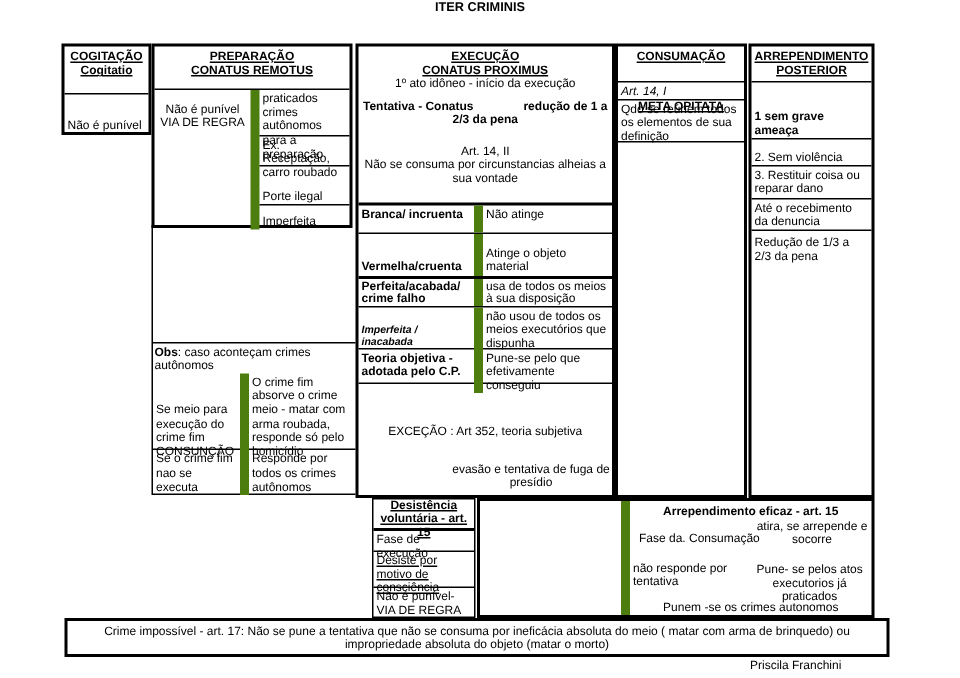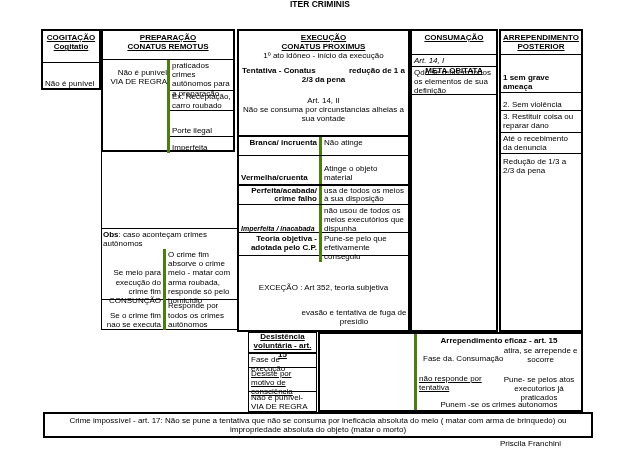--- a/index.html
+++ b/index.html
@@ -7,21 +7,21 @@
         font-family:"Liberation Sans","DejaVu Sans",sans-serif;color:#000;overflow:hidden;}
   .abs{position:absolute;box-sizing:border-box;}
   .box{position:absolute;box-sizing:border-box;border:2px solid #000;background:#fff;}
   .t{font-size:8px;line-height:1.15;}
   .t7{font-size:7px;line-height:1.15;}
   .b{font-weight:bold;}
   .u{text-decoration:underline;}
   .ctr{text-align:center;}
   .bb{border-bottom:1px solid #000;}
   .bb2{border-bottom:2px solid #000;}
-  .br{border-right:3px solid #4d7c0f;text-align:right;}
+  .br{border-right:6px solid #4d7c0f;}
   .colhead{display:flex;flex-direction:column;align-items:center;justify-content:flex-start;padding-top:2px;}
   .flexend{display:flex;align-items:flex-end;}
   .row2{display:grid;grid-template-columns:65px 1fr;}
   .vline{position:absolute;width:1px;background:#000;}
   .cellpad{padding:1px 2px;box-sizing:border-box;}
 </style>
 </head>
 <body>
 
 <div id="page">
@@ -136,21 +136,21 @@
     <div class="bb t cellpad" style="height:24px;text-decoration:underline;">Desiste por motivo de consciência</div>
     <div class="t cellpad">Não é punível- VIA DE REGRA</div>
   </div>
 
   <div class="box" style="left:318px;top:332px;width:265px;height:80px;display:flex;">
     <div class="br" style="width:94px;"></div>
     <div style="flex:1;position:relative;">
       <div class="abs t b ctr" style="left:0;right:0;top:2px;">Arrependimento eficaz - art. 15</div>
       <div class="abs t ctr" style="left:52%;right:2px;top:12px;">atira, se arrepende e socorre</div>
       <div class="abs t" style="left:6px;top:20px;">Fase da. Consumação</div>
-      <div class="abs t" style="left:2px;top:40px;width:74px;text-decoration:underline;">não responde por tentativa</div>
+      <div class="abs t" style="left:2px;top:40px;width:74px;">não responde por tentativa</div>
       <div class="abs t ctr" style="left:50%;right:2px;top:41px;">Pune- se pelos atos executorios já praticados</div>
       <div class="abs t ctr" style="left:0;right:0;bottom:1px;">Punem -se os crimes autonomos</div>
     </div>
   </div>
 
   <div class="box" style="left:43px;top:412px;width:550px;height:26px;display:flex;align-items:center;justify-content:center;">
     <div class="t ctr" style="padding:0 6px;">Crime impossível - art. 17: Não se pune a tentativa que não se consuma por ineficácia absoluta do meio ( matar com arma de brinquedo) ou impropriedade absoluta do objeto (matar o morto)</div>
   </div>
 
   <div class="abs t" style="left:500px;top:439px;">Priscila Franchini</div>

